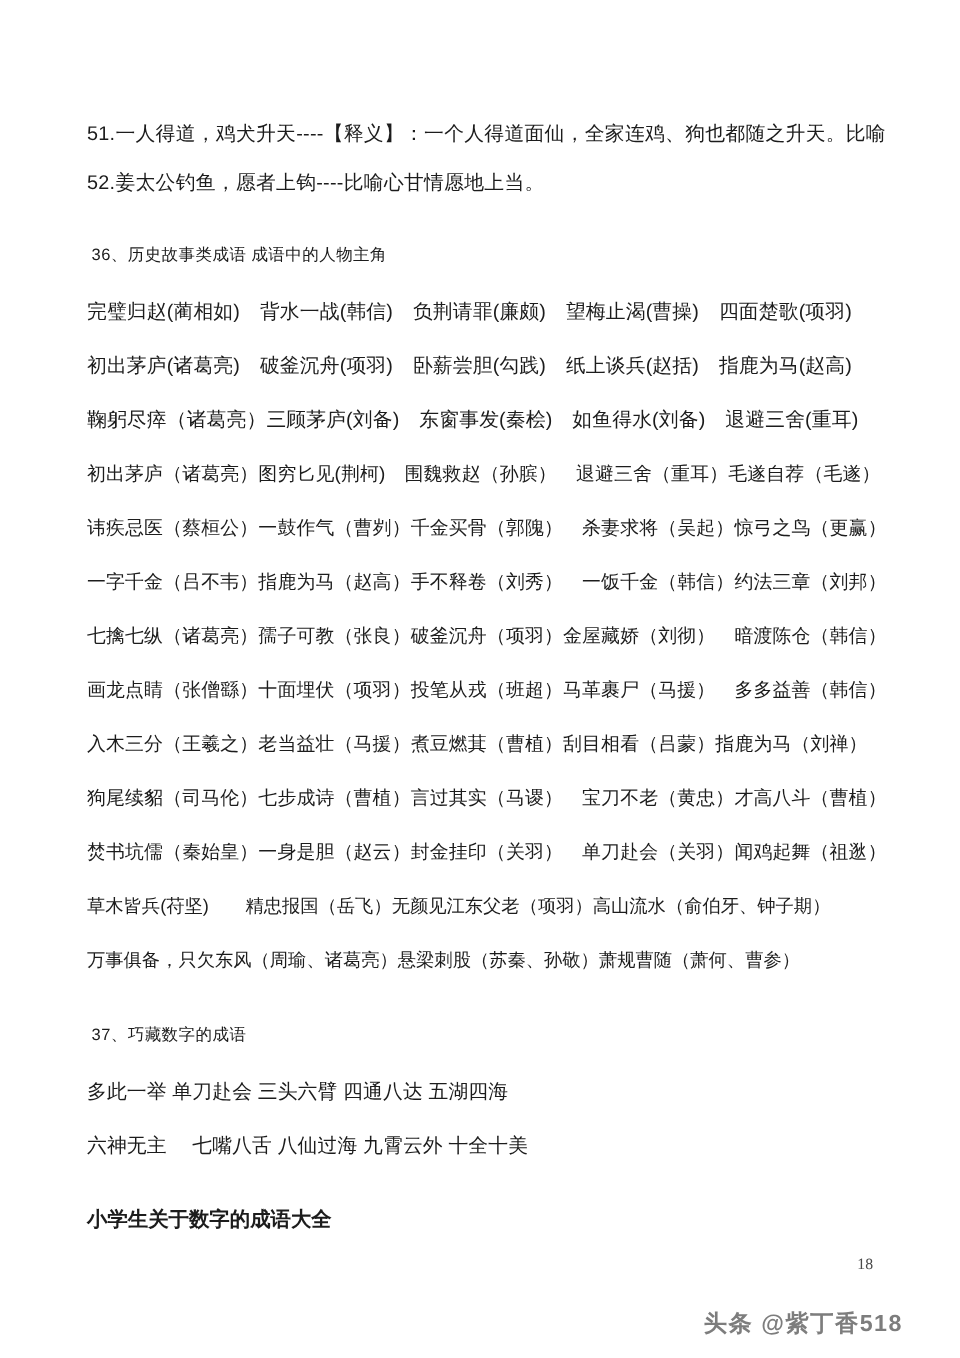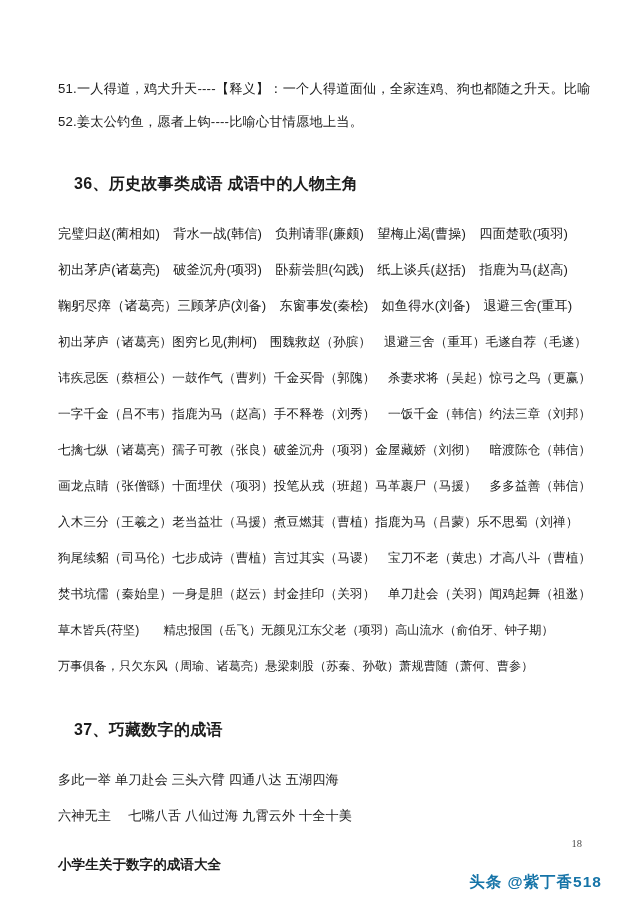--- a/index.html
+++ b/index.html
@@ -27,24 +27,24 @@
     padding: 72px 52px 0 58px;
   }
   .para {
     font-size: 13.2px;
     line-height: 33px;
     letter-spacing: 0.2px;
     margin: 0;
     white-space: nowrap;
   }
   .section-heading {
-    font-size: 16px;
-    font-weight: bold;
+    font-size: 11px;
+    font-weight: normal;
     line-height: 33px;
-    margin: 16px;
+    margin: 3px;
     padding-top: 13px;
     letter-spacing: 0.3px;
     white-space: nowrap;
   }
   .row {
     font-size: 13.2px;
     line-height: 36px;
     margin: 0;
     white-space: nowrap;
     letter-spacing: 0.1px;
@@ -70,21 +70,21 @@
     top: 838px;
     font-size: 10.5px;
     color: #4a4a4a;
     font-family: "Liberation Serif", "DejaVu Serif", serif;
   }
   .watermark {
     position: absolute;
     right: 38px;
     top: 872px;
     font-size: 15.5px;
-    color: #0369a1;
+    color: #737373;
     letter-spacing: 1px;
     font-weight: bold;
     opacity: 0.92;
     white-space: nowrap;
   }
 </style>
 </head>
 <body>
 
 <div class="page">
@@ -95,21 +95,21 @@
   <h2 class="section-heading">36、历史故事类成语  成语中的人物主角</h2>
 
   <p class="row">完璧归赵(蔺相如)　背水一战(韩信)　负荆请罪(廉颇)　望梅止渴(曹操)　四面楚歌(项羽)</p>
   <p class="row">初出茅庐(诸葛亮)　破釜沉舟(项羽)　卧薪尝胆(勾践)　纸上谈兵(赵括)　指鹿为马(赵高)</p>
   <p class="row">鞠躬尽瘁（诸葛亮）三顾茅庐(刘备)　东窗事发(秦桧)　如鱼得水(刘备)　退避三舍(重耳)</p>
   <p class="row row-tight">初出茅庐（诸葛亮）图穷匕见(荆柯)　围魏救赵（孙膑）　退避三舍（重耳）毛遂自荐（毛遂）</p>
   <p class="row row-tight">讳疾忌医（蔡桓公）一鼓作气（曹刿）千金买骨（郭隗）　杀妻求将（吴起）惊弓之鸟（更赢）</p>
   <p class="row row-tight">一字千金（吕不韦）指鹿为马（赵高）手不释卷（刘秀）　一饭千金（韩信）约法三章（刘邦）</p>
   <p class="row row-tight">七擒七纵（诸葛亮）孺子可教（张良）破釜沉舟（项羽）金屋藏娇（刘彻）　暗渡陈仓（韩信）</p>
   <p class="row row-tight">画龙点睛（张僧繇）十面埋伏（项羽）投笔从戎（班超）马革裹尸（马援）　多多益善（韩信）</p>
-  <p class="row row-tight">入木三分（王羲之）老当益壮（马援）煮豆燃萁（曹植）指鹿为马（吕蒙）乐不思蜀（刘禅）</p>
+  <p class="row row-tight">入木三分（王羲之）老当益壮（马援）煮豆燃萁（曹植）刮目相看（吕蒙）指鹿为马（刘禅）</p>
   <p class="row row-tight">狗尾续貂（司马伦）七步成诗（曹植）言过其实（马谡）　宝刀不老（黄忠）才高八斗（曹植）</p>
   <p class="row row-tight">焚书坑儒（秦始皇）一身是胆（赵云）封金挂印（关羽）　单刀赴会（关羽）闻鸡起舞（祖逖）</p>
   <p class="row row-xtight">草木皆兵(苻坚)　　精忠报国（岳飞）无颜见江东父老（项羽）高山流水（俞伯牙、钟子期）</p>
   <p class="row row-xtight">万事俱备，只欠东风（周瑜、诸葛亮）悬梁刺股（苏秦、孙敬）萧规曹随（萧何、曹参）</p>
 
   <h2 class="section-heading">37、巧藏数字的成语</h2>
 
   <p class="row">多此一举  单刀赴会  三头六臂  四通八达  五湖四海</p>
   <p class="row">六神无主　 七嘴八舌  八仙过海  九霄云外  十全十美</p>
 

